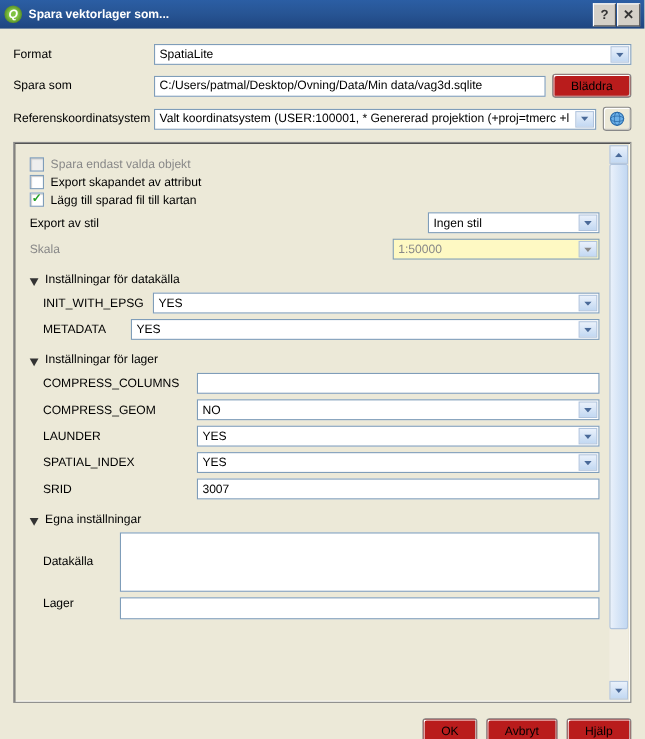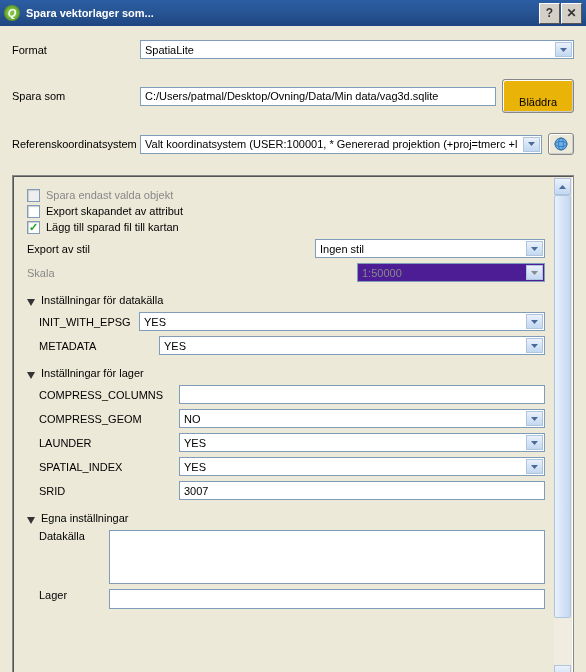--- a/index.html
+++ b/index.html
@@ -42,21 +42,21 @@
   border-bottom-color: #555;
   display: flex;
   align-items: center;
   justify-content: center;
   font-family: Marlett, Arial;
   font-size: 12px;
   color: #333;
   font-weight: bold;
 }
 .content { padding: 14px 12px 8px 12px; }
-.toprow { display: flex; align-items: center; margin-bottom: 20px; }
+.toprow { display: flex; align-items: center; margin-bottom: 8px; }
 .toprow-label { width: 128px; }
 .toprow-field { flex: 1; display: flex; gap: 6px; align-items: center; }
 .combo, .textfield {
   border: 1px solid #7f9db9;
   background: white;
   height: 19px;
   padding: 2px 4px;
   font-size: 11px;
   font-family: Liberation Sans, sans-serif;
 }
@@ -67,22 +67,22 @@
   width: 17px;
   background: linear-gradient(to bottom, #eaf1fb, #c2d8f2);
   border: 1px solid #b0c4de;
   display: flex;
   align-items: center;
   justify-content: center;
 }
 .combo-arrow svg { width: 7px; height: 4px; }
 .btn {
   height: 22px;
-  padding: 16px 16px;
-  background: #eab308;
+  padding: 5px 16px;
+  background: #b91c1c;
   border: 1px solid #888;
   border-radius: 3px;
   font-size: 11px;
   font-family: inherit;
   box-shadow: inset 1px 1px 0 #fff, inset -1px -1px 0 #ccc;
 }
 .globe-btn {
   width: 26px; height: 22px;
   background: #ece9d8;
   border: 1px solid #888;
@@ -119,21 +119,21 @@
   justify-content: center;
 }
 .vscroll-track { flex: 1; position: relative; }
 .vscroll-thumb {
   position: absolute;
   left: 0; right: 0; top: 0; height: 90%;
   background: linear-gradient(to right, #eaf1fb, #c2d8f2);
   border: 1px solid #b0c4de;
   border-radius: 2px;
 }
-.chk-row { display: flex; align-items: flex-start; margin: 3px 0; }
+.chk-row { display: flex; align-items: center; margin: 3px 0; }
 .chk {
   width: 13px; height: 13px;
   background: white;
   border: 1px solid #7f9db9;
   margin-right: 6px;
   box-shadow: inset 1px 1px 1px #ccc;
   display: flex;
   align-items: center;
   justify-content: center;
 }
@@ -252,34 +252,34 @@
     <div class="chk-row">
       <div class="chk"></div>
       <span>Export skapandet av attribut</span>
     </div>
     <div class="chk-row">
       <div class="chk checked"></div>
       <span>Lägg till sparad fil till kartan</span>
     </div>
 
     <div class="form-row" style="margin-left:0">
-      <div class="form-label" style="width:288px">Export av stil</div>
+      <div class="form-label" style="width:362px">Export av stil</div>
       <div class="combo form-field">
         <span>Ingen stil</span>
         <div class="combo-arrow">
             <svg viewBox="0 0 7 4">
               <path d="M0 0 L7 0 L3.5 4 Z" fill="#4a6a99"></path>
             </svg>
           </div>
       </div>
     </div>
 
     <div class="form-row dull" style="margin-left:0">
       <div class="form-label" style="width:330px">Skala</div>
-      <div class="combo form-field" style="background:#4c1d95">
+      <div class="combo form-field" style="background:#fef9c3">
         <span>1:50000</span>
         <div class="combo-arrow">
             <svg viewBox="0 0 7 4">
               <path d="M0 0 L7 0 L3.5 4 Z" fill="#888"></path>
             </svg>
           </div>
       </div>
     </div>
 
 
@@ -292,21 +292,21 @@
       <div class="combo form-field">
         <span>YES</span>
         <div class="combo-arrow">
             <svg viewBox="0 0 7 4">
               <path d="M0 0 L7 0 L3.5 4 Z" fill="#4a6a99"></path>
             </svg>
           </div>
       </div>
     </div>
     <div class="form-row">
-      <div class="form-label" style="width:120px">METADATA</div>
+      <div class="form-label" style="width:80px">METADATA</div>
       <div class="combo form-field">
         <span>YES</span>
         <div class="combo-arrow">
             <svg viewBox="0 0 7 4">
               <path d="M0 0 L7 0 L3.5 4 Z" fill="#4a6a99"></path>
             </svg>
           </div>
       </div>
     </div>
 
@@ -353,21 +353,21 @@
     </div>
     <div class="form-row">
       <div class="form-label">SRID</div>
       <input class="textfield form-field" value="3007" style="">
     </div>
 
     <div class="section-row">
       <div class="tri"></div>
       <span>Egna inställningar</span>
     </div>
-    <div class="form-row" style="align-items:flex-start">
+    <div class="form-row" style="align-items:center">
       <div class="form-label narrow">Datakälla</div>
       <div class="textarea-box"></div>
     </div>
     <div class="form-row" style="align-items:flex-start">
       <div class="form-label narrow">Lager</div>
       <div class="textarea-box" style="height:20px"></div>
     </div>
   </div>
 
 </div>

